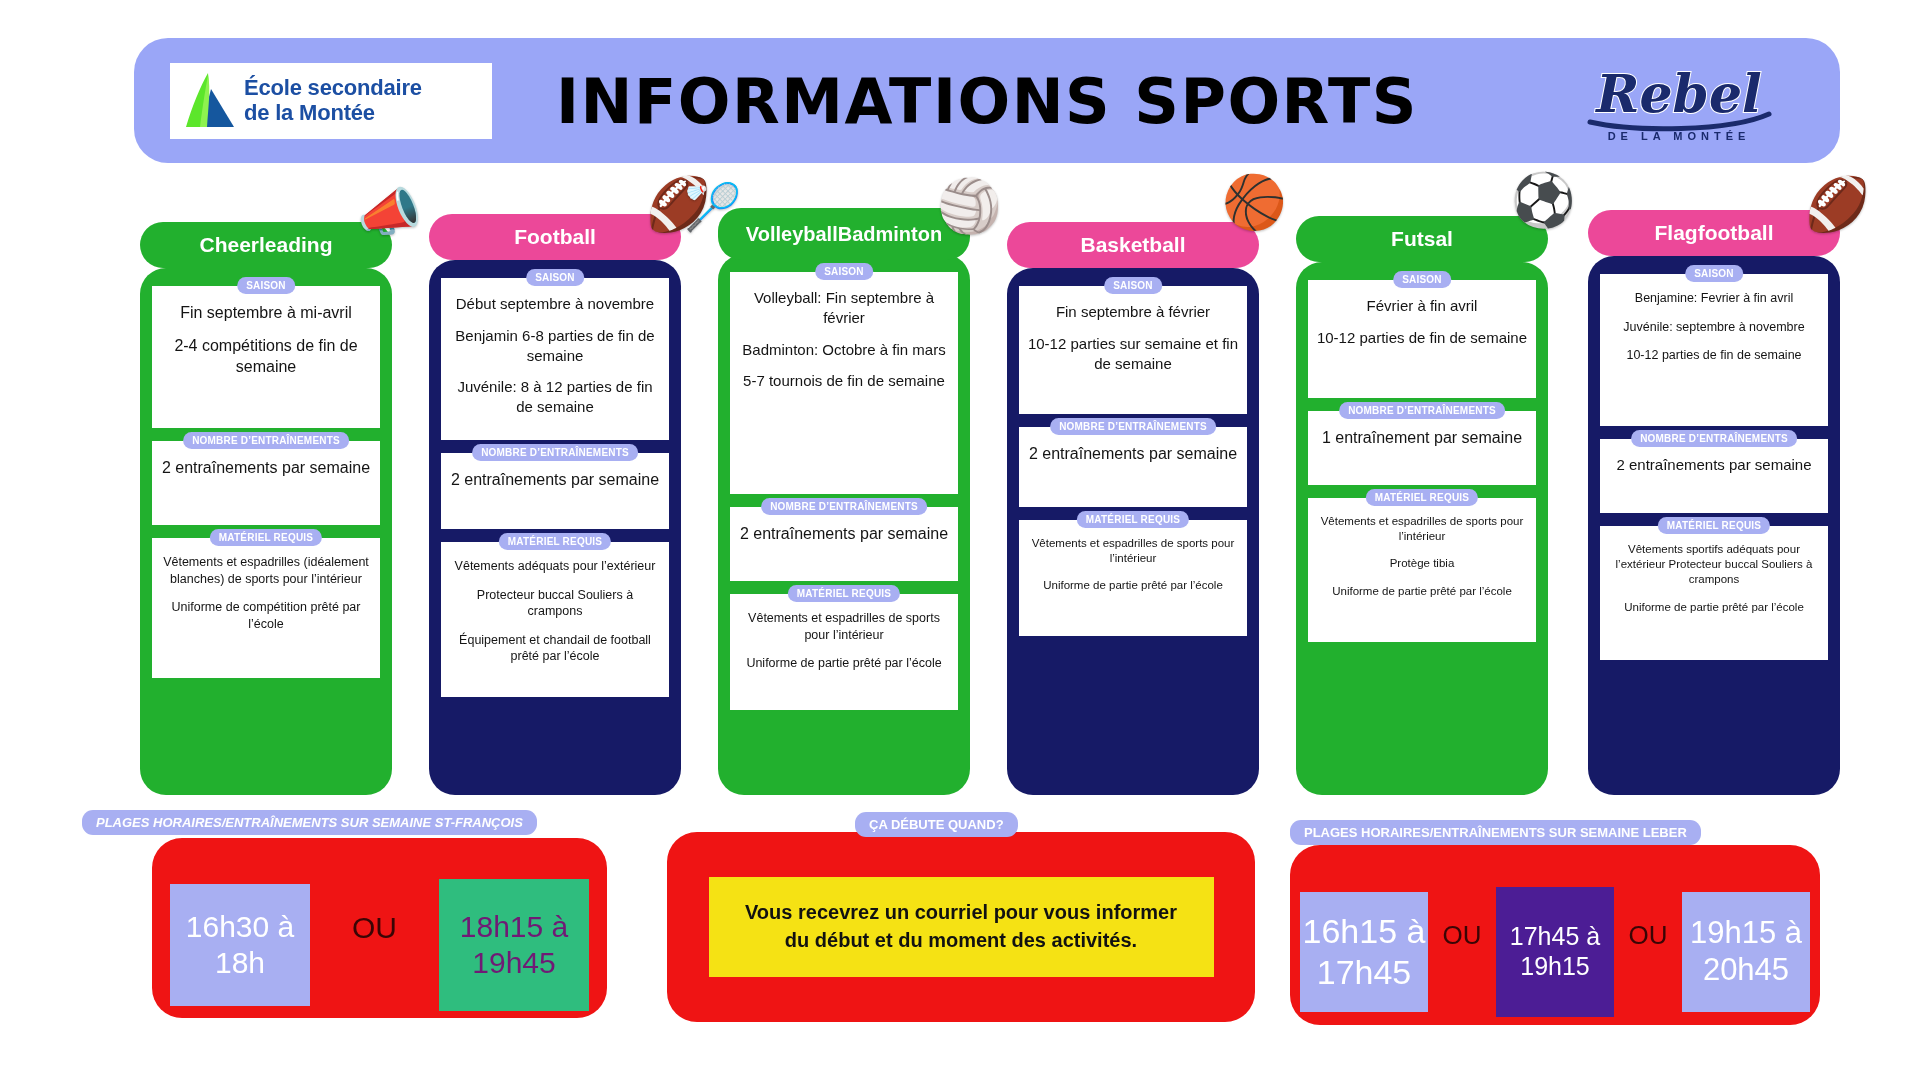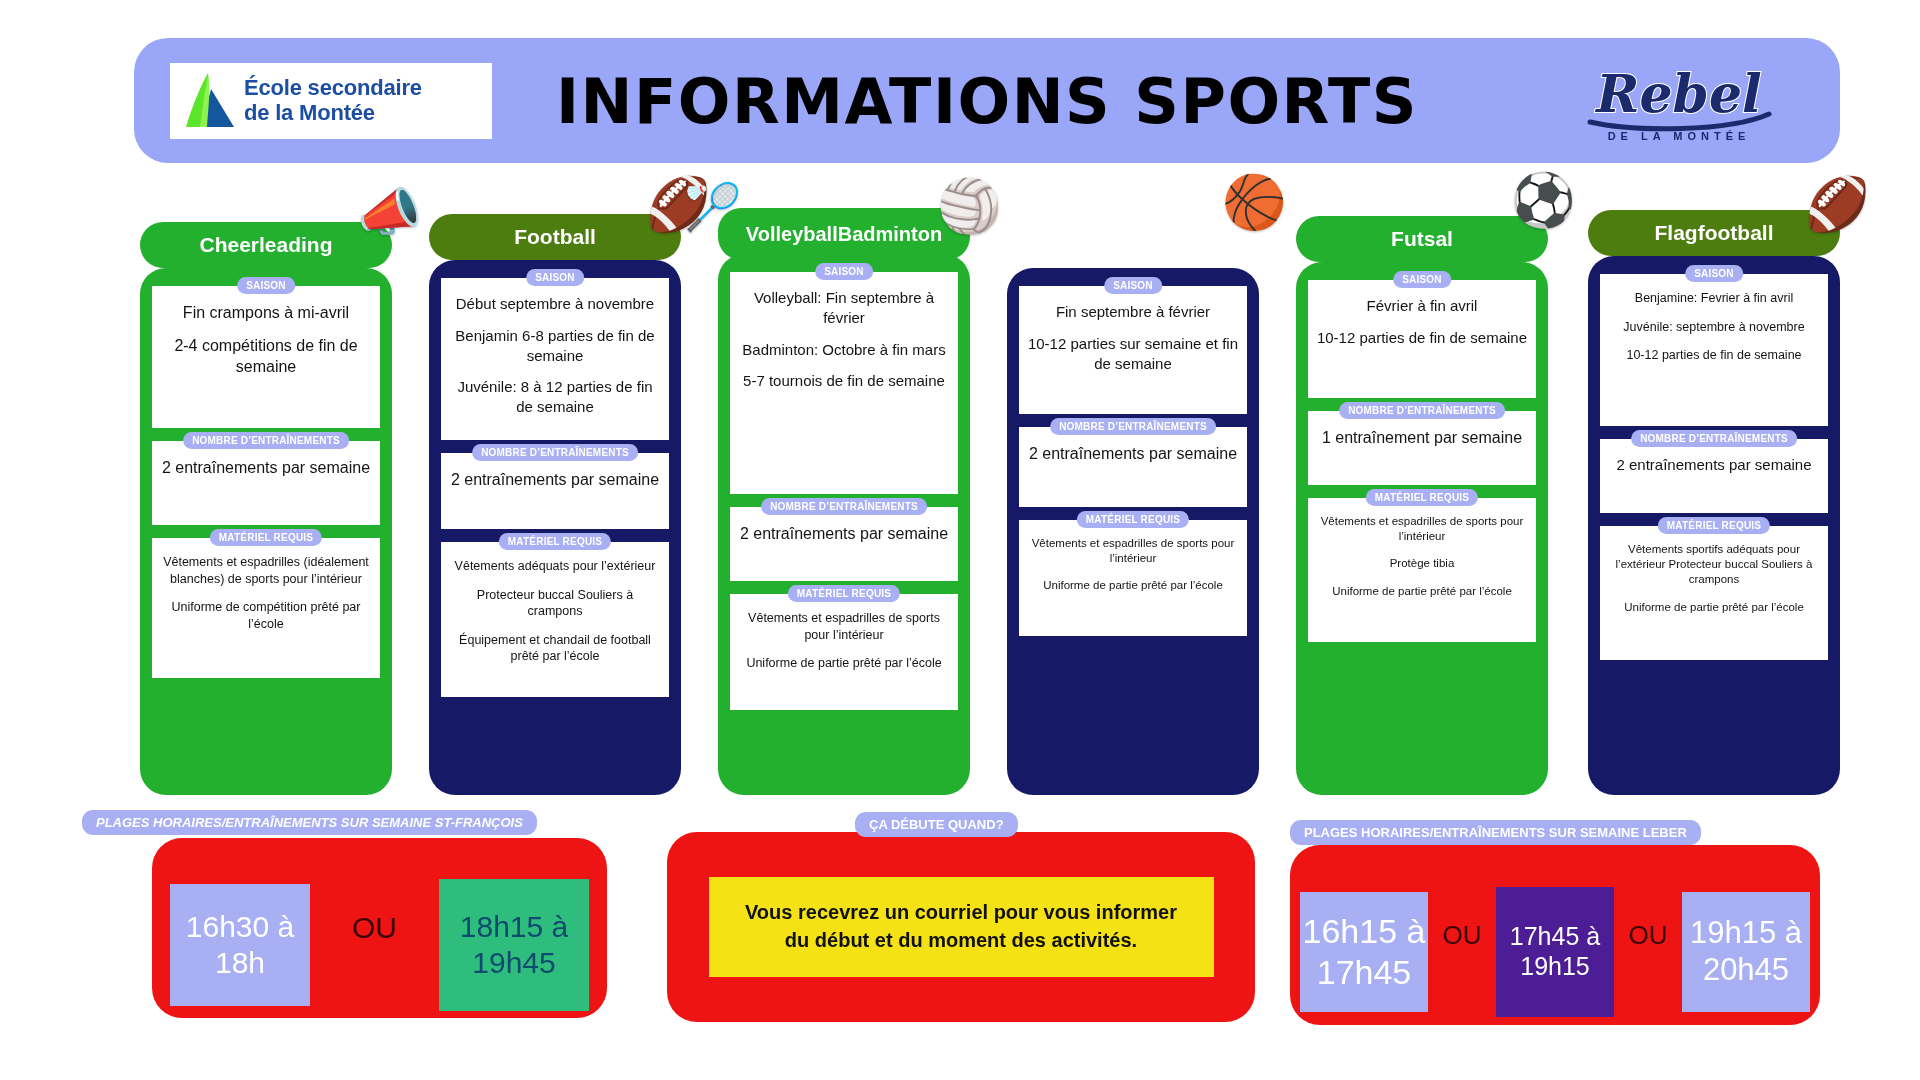--- a/index.html
+++ b/index.html
@@ -59,21 +59,21 @@
     position: absolute; left: 0; top: 22px;
     width: 252px; height: 46px;
     border-radius: 23px;
     display: flex; align-items: center; justify-content: center;
     color: #ffffff; font-size: 21px; font-weight: bold;
     line-height: 1.05; text-align: center;
     z-index: 3;
   }
   .pill.two-line { height: 52px; top: 18px; font-size: 20px; }
   .pill.green { background: #22b02e; }
-  .pill.navy  { background: #4d7c0f; }
+  .pill.navy  { background: #ec4899; }
 
   .emoji {
     position: absolute; z-index: 4;
     font-size: 52px; line-height: 1;
     filter: drop-shadow(0 1px 1px rgba(0,0,0,0.25));
   }
 
   .card {
     position: absolute; left: 0; top: 68px;
     width: 252px; height: 527px;
@@ -120,21 +120,21 @@
     border-radius: 30px;
     display: flex; align-items: center;
     z-index: 2;
   }
   .slot {
     display: flex; align-items: center; justify-content: center;
     text-align: center; line-height: 1.18; margin-top: 33px;
   }
   .slot.periwinkle { background: #a8aff2; color: #ffffff; }
   .slot.emerald    { background: #4c1d95; color: #ffffff; }
-  .slot.emerald-dark { background: #2fbd7e; color: #0c4a6e; }
+  .slot.emerald-dark { background: #2fbd7e; color: #701a75; }
   .ou {
     color: #3a0505; font-size: 30px; font-weight: normal;
     display: flex; align-items: center; justify-content: center;
   }
   .yellow-box {
     background: #f5e214; color: #111111;
     font-size: 20px; font-weight: bold;
     line-height: 1.38; text-align: center;
     padding: 22px 26px;
   }
@@ -169,21 +169,21 @@
   </div>
 
   <div class="columns" id="columns">
       <div class="col" style="left: 0px;">
         <span class="emoji" style="right: -30px; top: -14px;">📣</span>
         <div class="pill green" style="top: 22px;">Cheerleading</div>
         <div class="card green" style="top: 68px; height: 527px;">
           <div class="section">
             <div class="badge">SAISON</div>
             <div class="panel p-lg" style="min-height: 142px;">
-              <p>Fin crampons à mi-avril</p>
+              <p>Fin septembre à mi-avril</p>
               <p>2-4 compétitions de fin de semaine</p>
             </div>
           </div>
           <div class="section">
             <div class="badge">NOMBRE D’ENTRAÎNEMENTS</div>
             <div class="panel p-lg" style="min-height: 84px;">
               <p>2 entraînements par semaine</p>
             </div>
           </div>
           <div class="section">
@@ -249,20 +249,21 @@
             <div class="badge">MATÉRIEL REQUIS</div>
             <div class="panel p-sm" style="min-height: 116px;">
               <p>Vêtements et espadrilles de sports pour l’intérieur</p>
               <p>Uniforme de partie prêté par l’école</p>
             </div>
           </div>
         </div>
       </div>
       <div class="col" style="left: 867px;">
         <span class="emoji" style="right: -28px; top: -24px;">🏀</span>
+        <div class="pill navy" style="top: 22px;">Basketball</div>
         <div class="card navy" style="top: 68px; height: 527px;">
           <div class="section">
             <div class="badge">SAISON</div>
             <div class="panel p-md" style="min-height: 128px;">
               <p>Fin septembre à février</p>
               <p>10-12 parties sur semaine et fin de semaine</p>
             </div>
           </div>
           <div class="section">
             <div class="badge">NOMBRE D’ENTRAÎNEMENTS</div>

